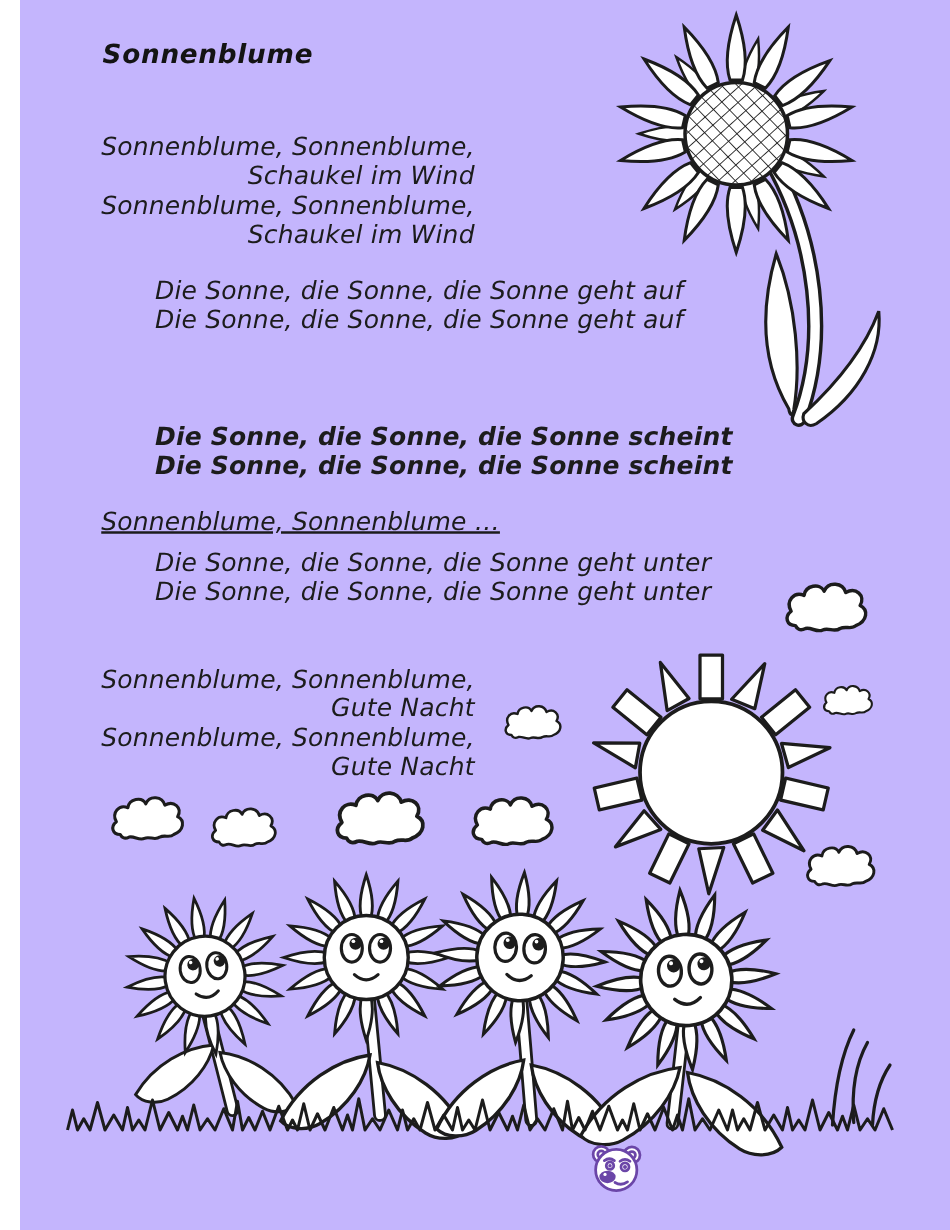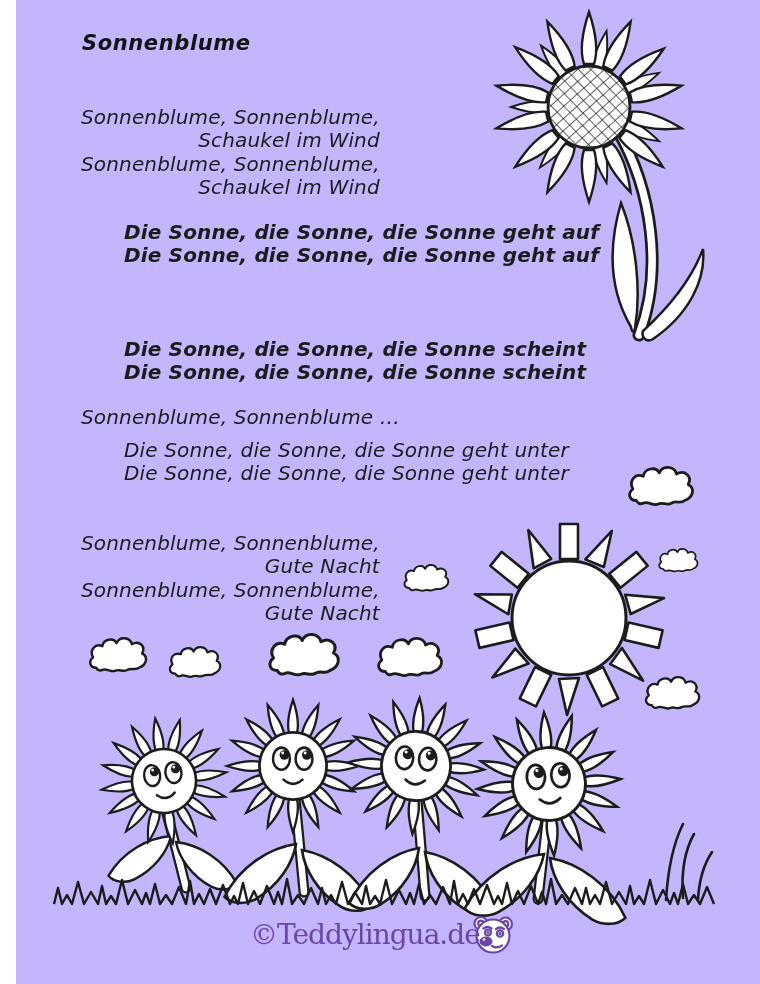--- a/index.html
+++ b/index.html
@@ -182,44 +182,41 @@
 
   <h1 class="title">Sonnenblume</h1>
 
   <div class="lyric" style="left:65px;top:106px;">
     <div class="line">Sonnenblume, Sonnenblume,</div>
     <div class="line">Schaukel im Wind</div>
     <div class="line">Sonnenblume, Sonnenblume,</div>
     <div class="line">Schaukel im Wind</div>
   </div>
 
-  <div class="lyric" style="left:108px;top:221px;font-weight:bold;">
+  <div class="lyric" style="left:108px;top:221px;">
     <div class="line">Die Sonne, die Sonne, die Sonne geht auf</div>
     <div class="line">Die Sonne, die Sonne, die Sonne geht auf</div>
   </div>
 
 
   <div class="lyric" style="left:108px;top:338px;font-weight:bold;">
     <div class="line">Die Sonne, die Sonne, die Sonne scheint</div>
     <div class="line">Die Sonne, die Sonne, die Sonne scheint</div>
   </div>
 
-  <div class="lyric" style="left:65px;top:406px;">
+  <div class="lyric" style="left:65px;top:406px;text-decoration:underline;">
     <div class="line">Sonnenblume, Sonnenblume …</div>
   </div>
 
   <div class="lyric" style="left:108px;top:439px;">
     <div class="line">Die Sonne, die Sonne, die Sonne geht unter</div>
     <div class="line">Die Sonne, die Sonne, die Sonne geht unter</div>
   </div>
 
   <div class="lyric" style="left:65px;top:532px;">
     <div class="line">Sonnenblume, Sonnenblume,</div>
     <div class="line">Gute Nacht</div>
     <div class="line">Sonnenblume, Sonnenblume,</div>
     <div class="line">Gute Nacht</div>
   </div>
 
-  <div class="credit">
-    <span>©Teddylingua.de</span>
-  </div>
 
 </div>
 
 </body></html>

